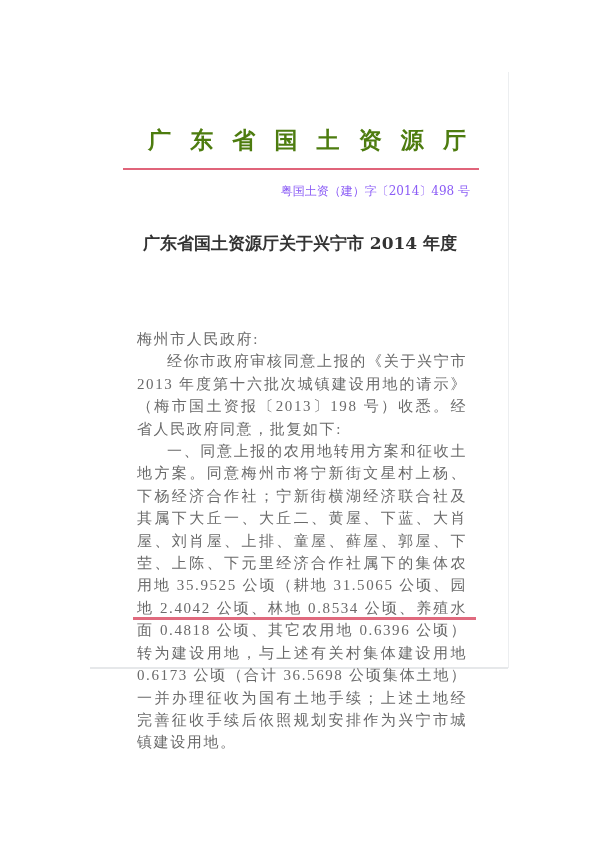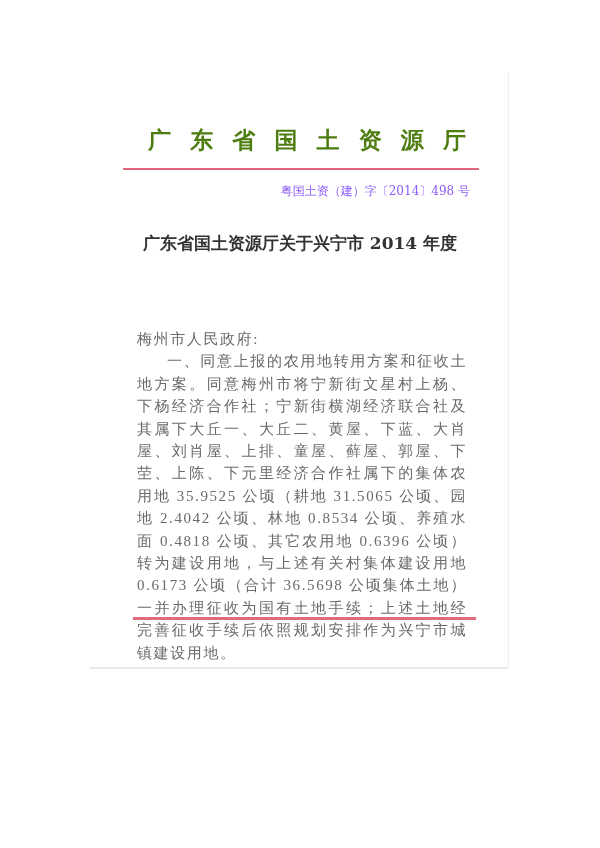--- a/index.html
+++ b/index.html
@@ -117,17 +117,18 @@
 <div class="red-rule-top"></div>
 
 <div class="doc-number">粤国土资（建）字〔2014〕498 号</div>
 
 <div class="doc-title">
   <div>广东省国土资源厅关于兴宁市 2014 年度</div>
 </div>
 
 <div class="body-text">
   <p>梅州市人民政府:</p>
+  <p class="indent">经你市政府审核同意上报的《关于兴宁市 2013 年度第十六批次城镇建设用地的请示》（梅市国土资报〔2013〕198 号）收悉。经省人民政府同意，批复如下:</p>
   <p class="indent">一、同意上报的农用地转用方案和征收土地方案。同意梅州市将宁新街文星村上杨、下杨经济合作社；宁新街横湖经济联合社及其属下大丘一、大丘二、黄屋、下蓝、大肖屋、刘肖屋、上排、童屋、藓屋、郭屋、下茔、上陈、下元里经济合作社属下的集体农用地 35.9525 公顷（耕地 31.5065 公顷、园地 2.4042 公顷、林地 0.8534 公顷、养殖水面 0.4818 公顷、其它农用地 0.6396 公顷）转为建设用地，与上述有关村集体建设用地 0.6173 公顷（合计 36.5698 公顷集体土地）一并办理征收为国有土地手续；上述土地经完善征收手续后依照规划安排作为兴宁市城镇建设用地。</p>
 </div>
 
 <div class="page-number">1</div>
 <div class="red-rule-bottom"></div>
 
 </body></html>

